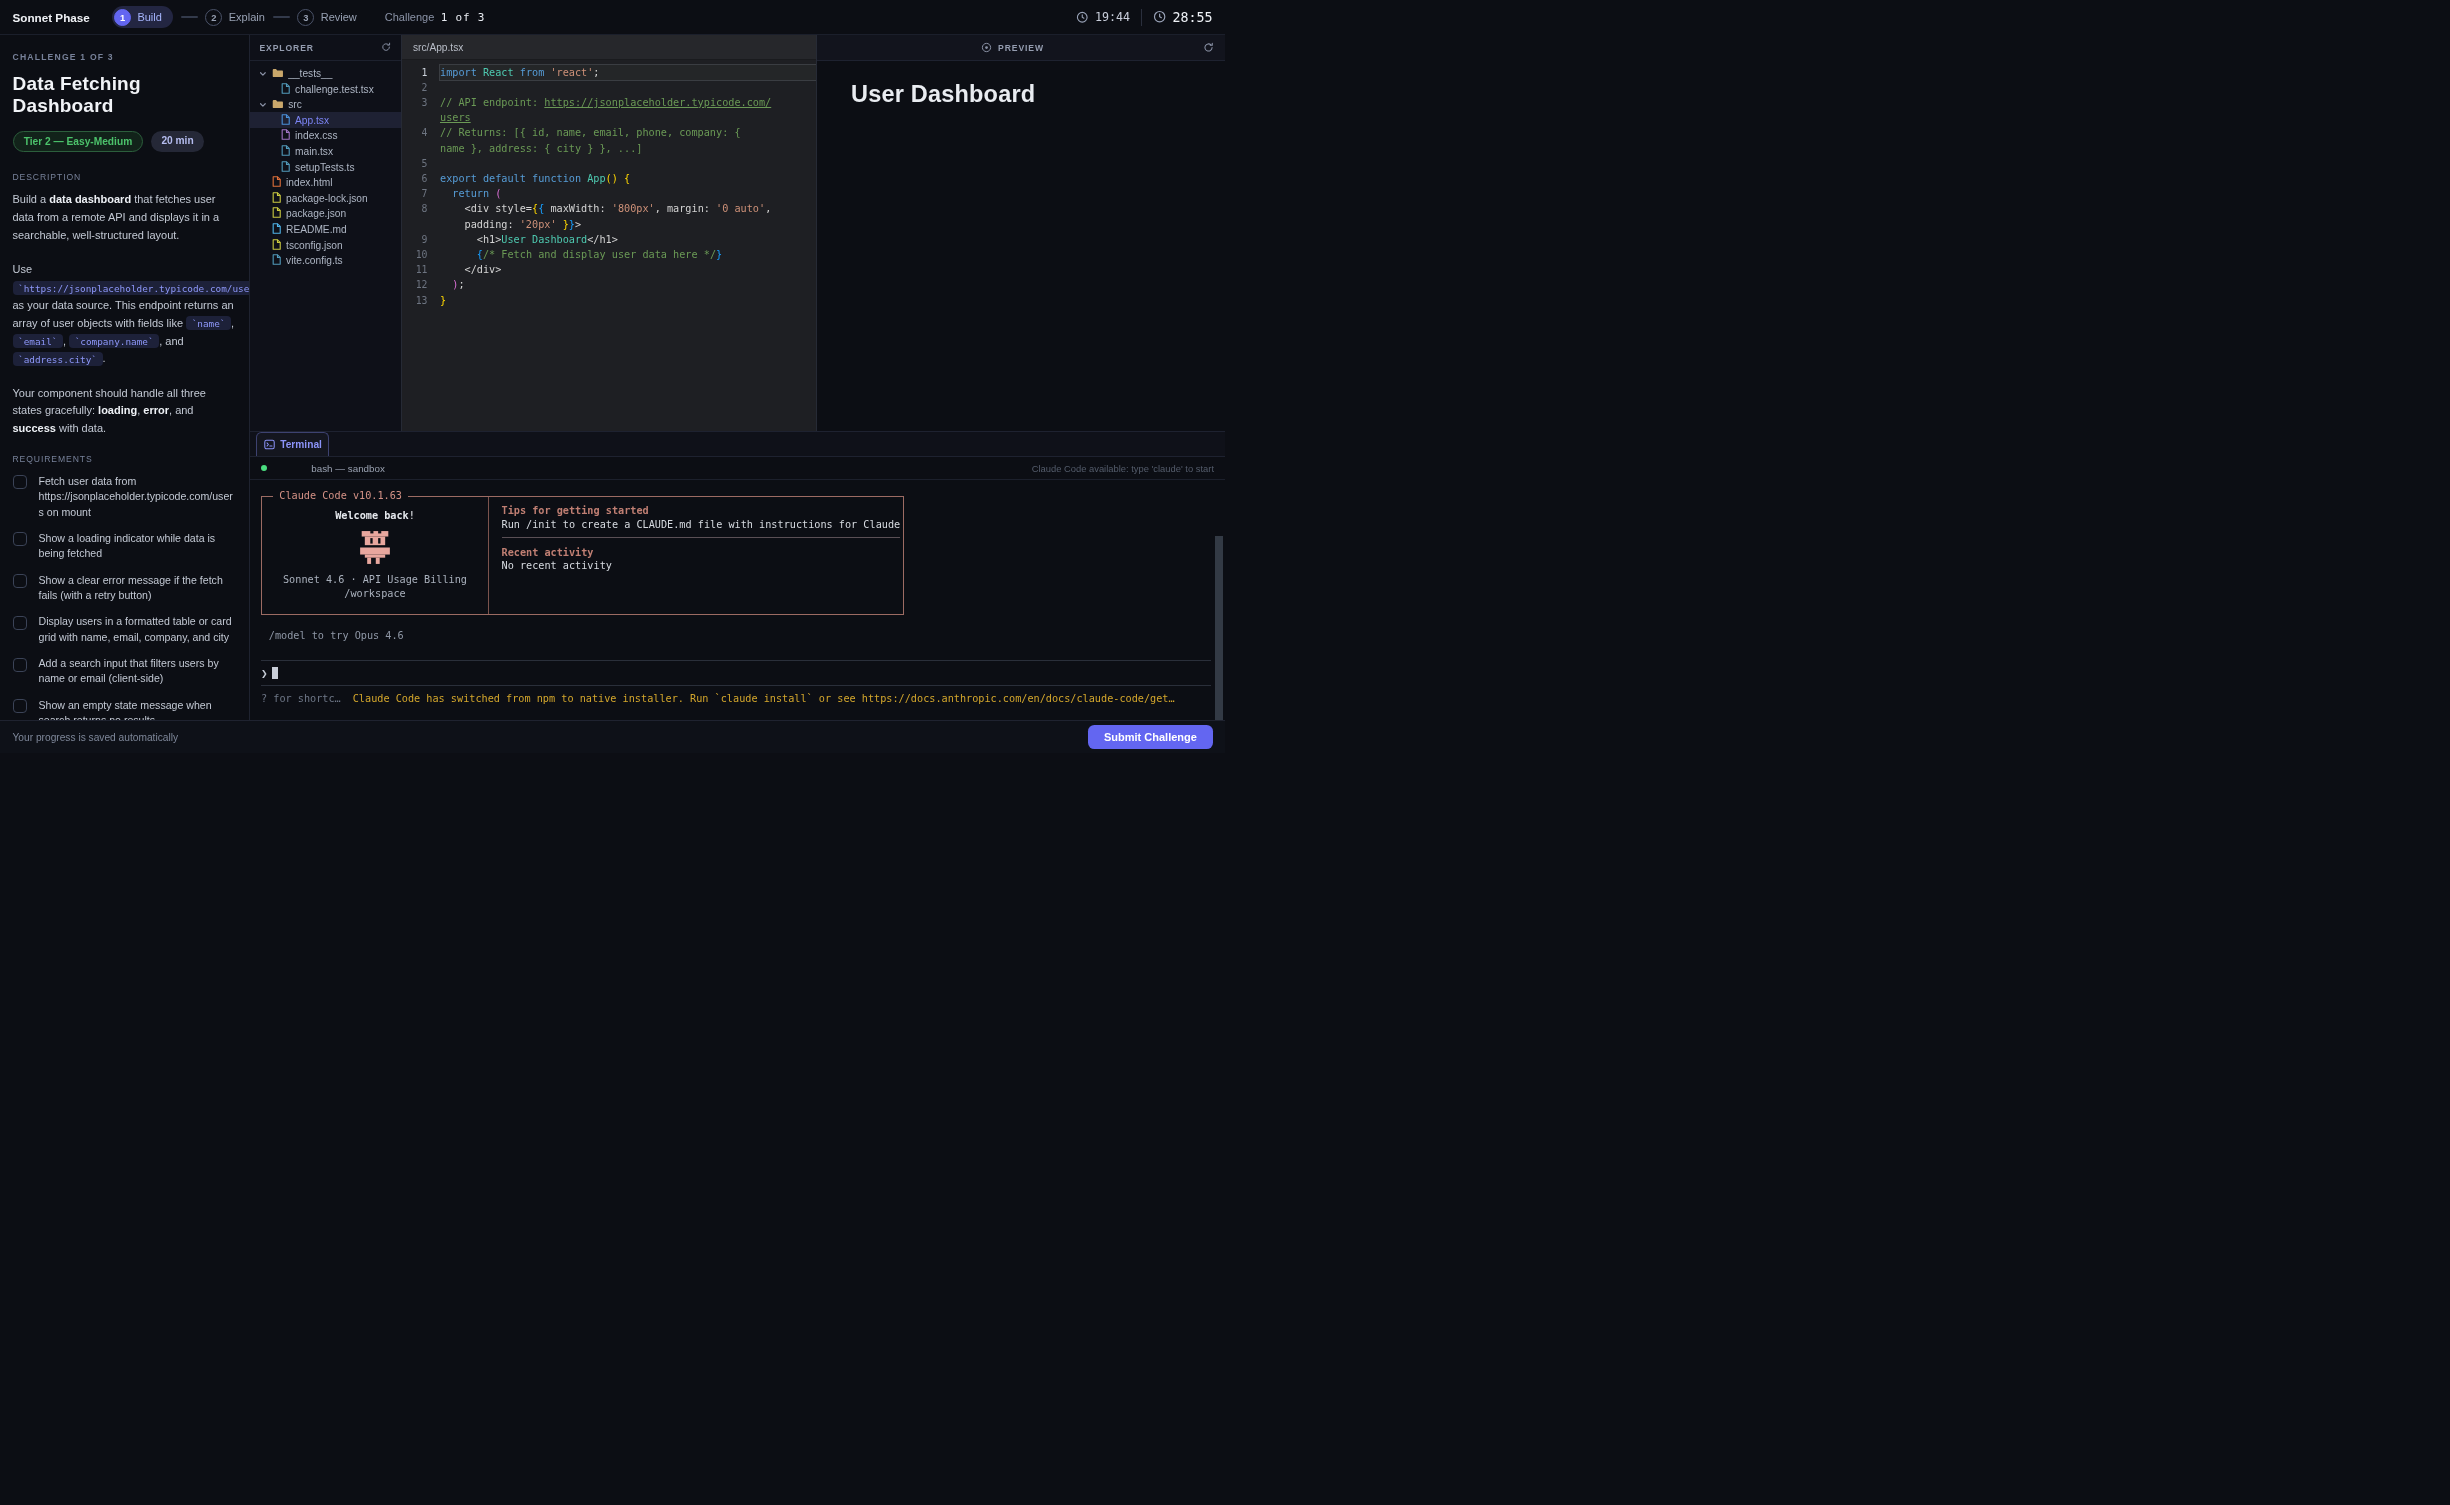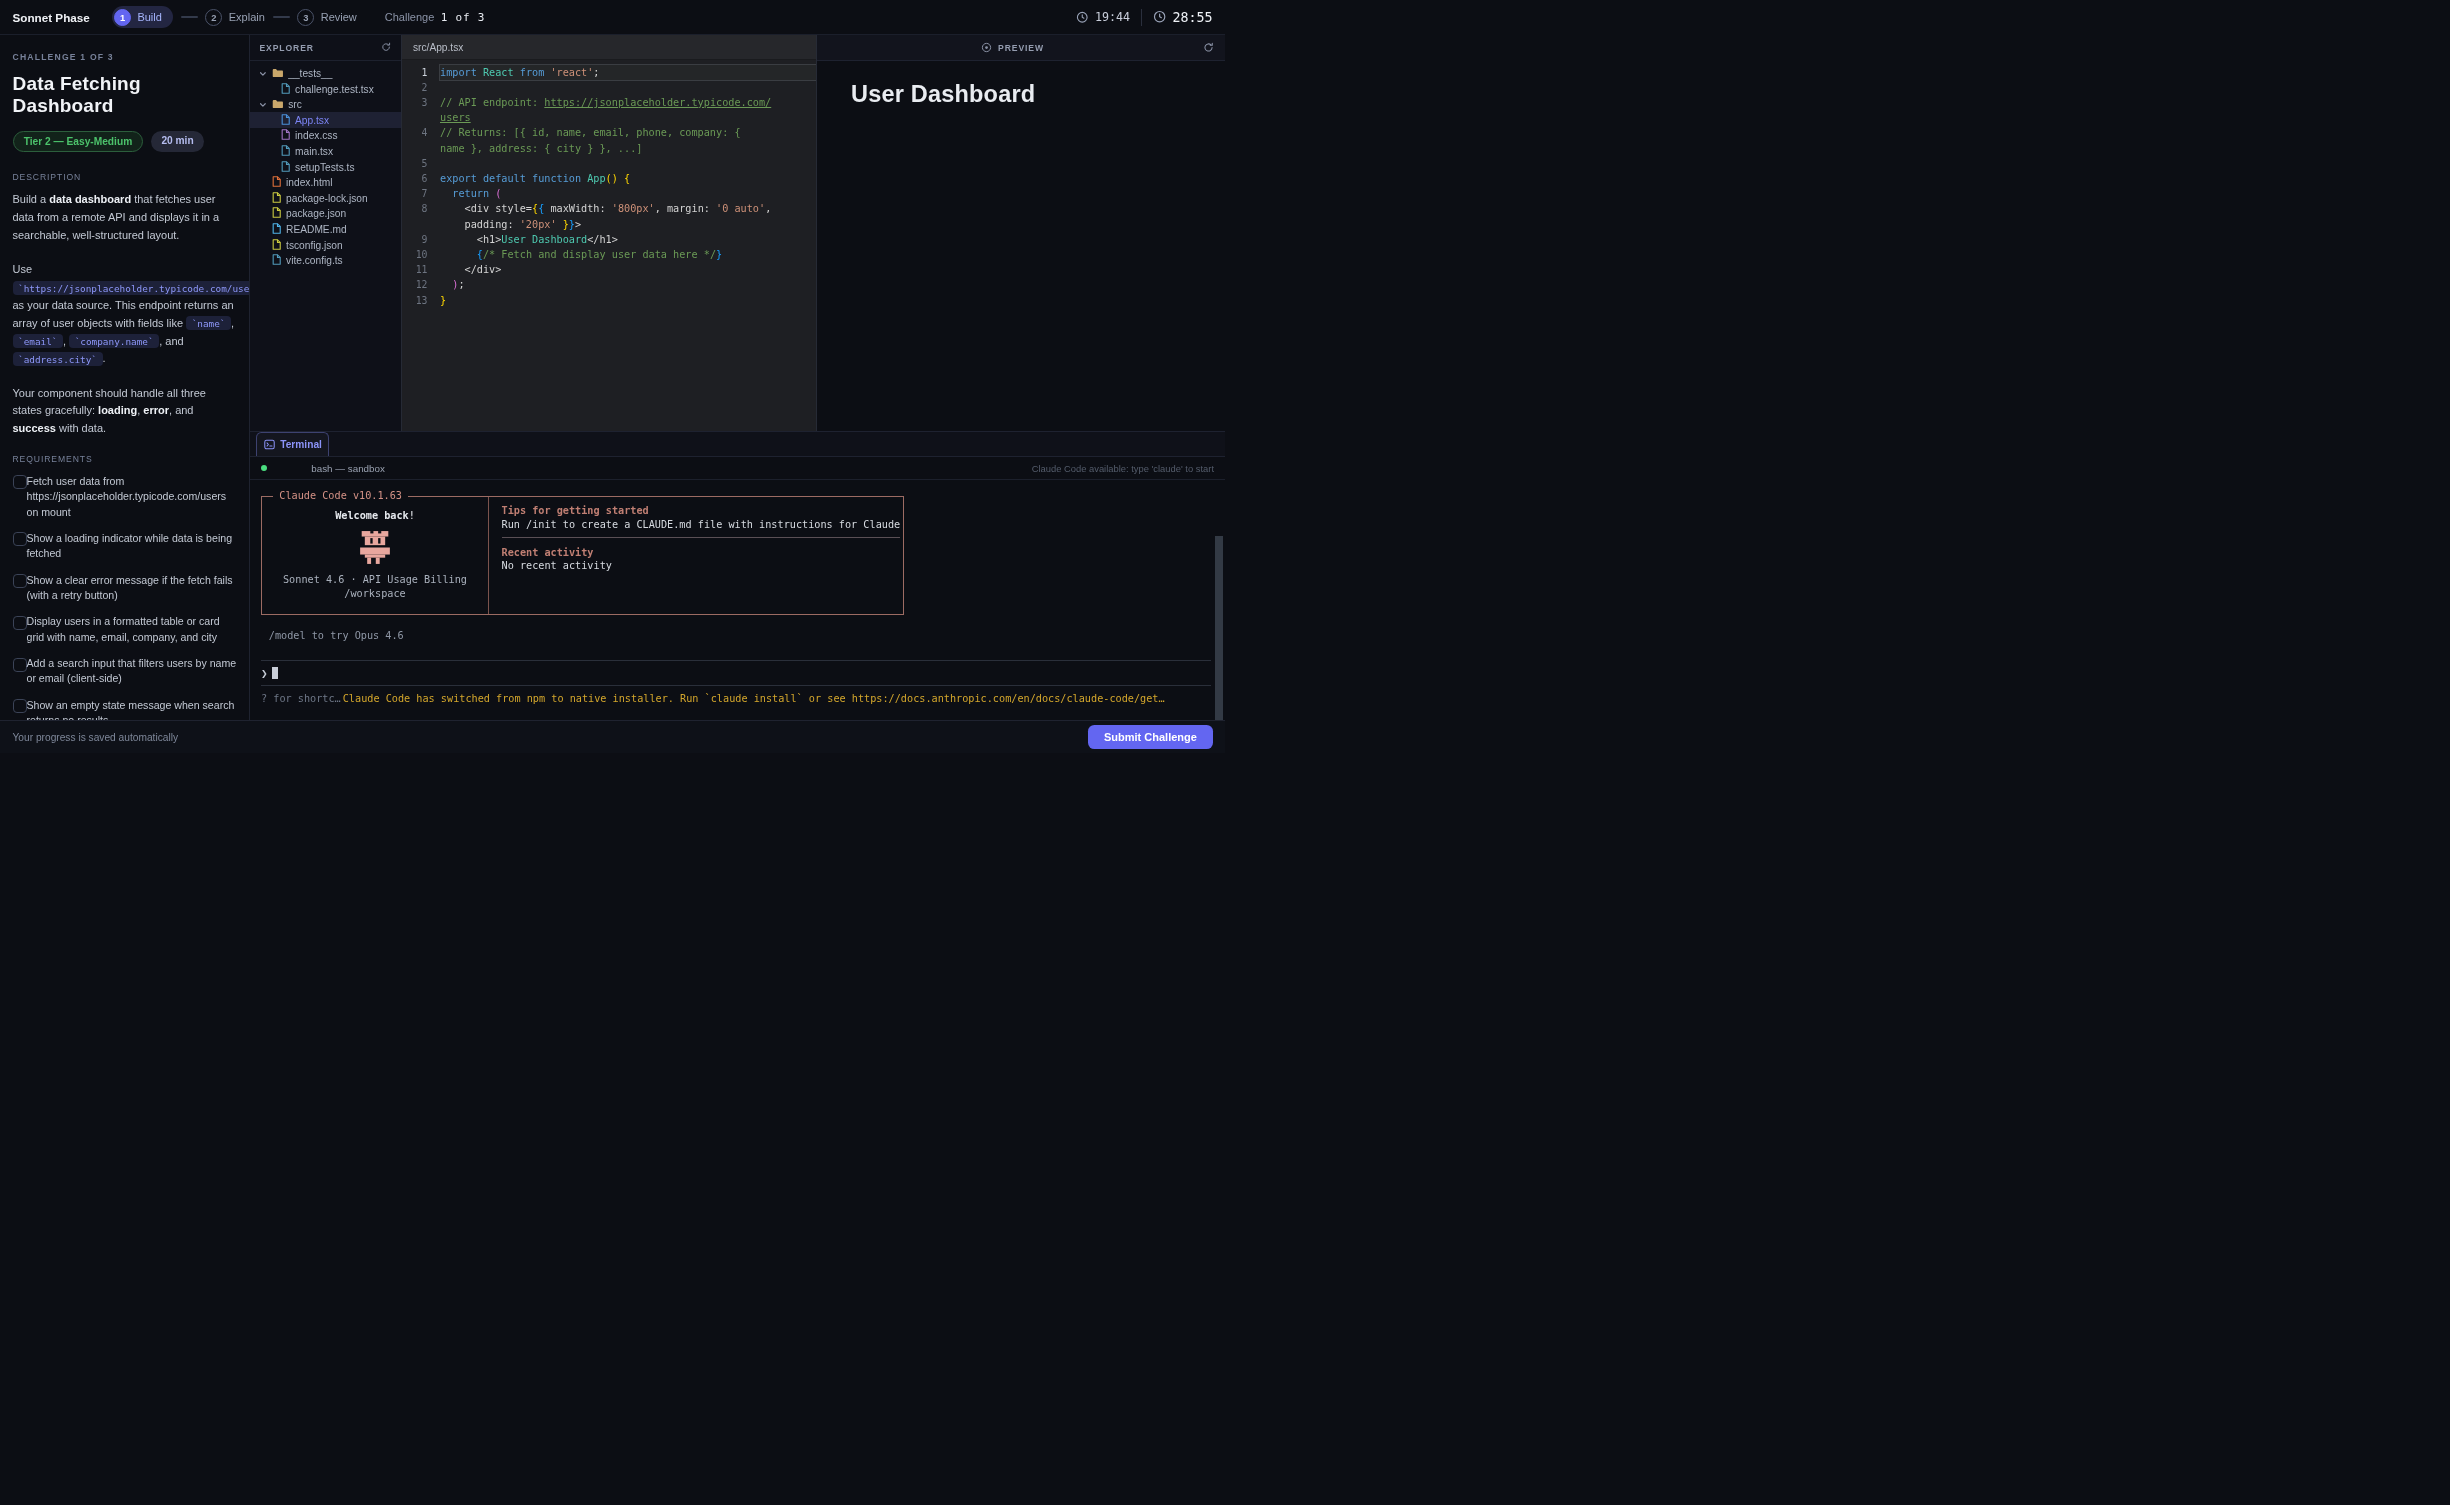--- a/index.html
+++ b/index.html
@@ -47,21 +47,21 @@
   .tier-badge { font-size:10.2px; font-weight:700; color:#4cc26b; background:#12231a;
     border:0.8px solid #2c5e3c; border-radius:781px; padding:3.9px 10.2px; white-space:nowrap; }
   .time-badge { font-size:10.2px; font-weight:700; color:#b6bdf0; background:#252837;
     border-radius:781px; padding:3.9px 10.2px; white-space:nowrap; }
   .sec-header { font-size:8.6px; font-weight:400; letter-spacing:0.9px; color:#78829a; margin-bottom:9.4px; }
   .desc p { font-size:11px; line-height:1.62; color:#c3c9d4; margin-bottom:16.4px; }
   .desc b { color:#eef1f6; font-weight:700; }
   .codechip { font-family:"DejaVu Sans Mono","Liberation Mono",monospace; font-size:9.4px;
     background:#1d2139; color:#8d97f8; padding:1.6px 5.5px; border-radius:3.9px; white-space:nowrap; }
   .req-list { margin-top:3.1px; }
-  .req-item { display:flex; gap:0; margin-bottom:11px; }
+  .req-item { display:flex; gap:12px; margin-bottom:11px; }
   .req-check { width:14px; height:14px; flex:0 0 14px; border:1.2px solid #3b4357;
     border-radius:3.9px; margin-top:1.6px; }
   .req-text { font-size:10.6px; line-height:1.45; color:#c3c9d4; overflow-wrap:anywhere; }
 
   
   .right { flex:1; display:flex; flex-direction:column; min-width:0; }
   .upper { height:396px; flex:0 0 396px; display:flex; min-width:0; }
 
   
   .explorer { width:152px; flex:0 0 152px; background:#0e1018; border-right:0.8px solid #262a35;
@@ -130,21 +130,21 @@
   .tips-header,.recent-header { font-size:10.2px; font-weight:700; color:#c07f73; }
   .tips-line,.recent-line { font-size:10.2px; color:#d7dbe1; margin-top:2.3px; white-space:nowrap; }
   .cbox-hr { border:none; border-top:0.8px solid #5a4f55; margin:7.8px 0 8.6px; }
   .model-hint { margin-top:15.6px; margin-left:7.8px; color:#8f97a6; }
   .term-hr { border:none; border-top:0.8px solid #2a2f3a; margin-top:19px; }
   .prompt-row { height:23.5px; display:flex; align-items:center; }
   .prompt-char { color:#c5ccd6; font-size:11px; }
   .cursor-block { display:inline-block; width:6.3px; height:12.5px; background:#c9ced8; margin-left:3.9px; }
   .term-footline { margin-top:7px; display:flex; white-space:nowrap; overflow:hidden; }
   .shortcuts { color:#6e7787; }
-  .notice { color:#d4a72c; margin-left:2px; }
+  .notice { color:#d4a72c; margin-left:12px; }
   .term-scrollbar { position:absolute; right:1.6px; top:56px; width:8.6px; height:219px; background:#333a45; }
 
   
   .footer { height:33px; flex:0 0 33px; background:#0e1118; border-top:0.8px solid #1f2330;
     display:flex; align-items:center; padding:0 12.5px; }
   .autosave { font-size:10.2px; color:#7e8799; }
   .submit-btn { margin-left:auto; background:#6366f1; color:#fff; border:none; border-radius:6.3px;
     height:23.5px; padding:0 15.6px; font-size:11px; font-weight:700; cursor:pointer;
     font-family:inherit; }
 </style>

